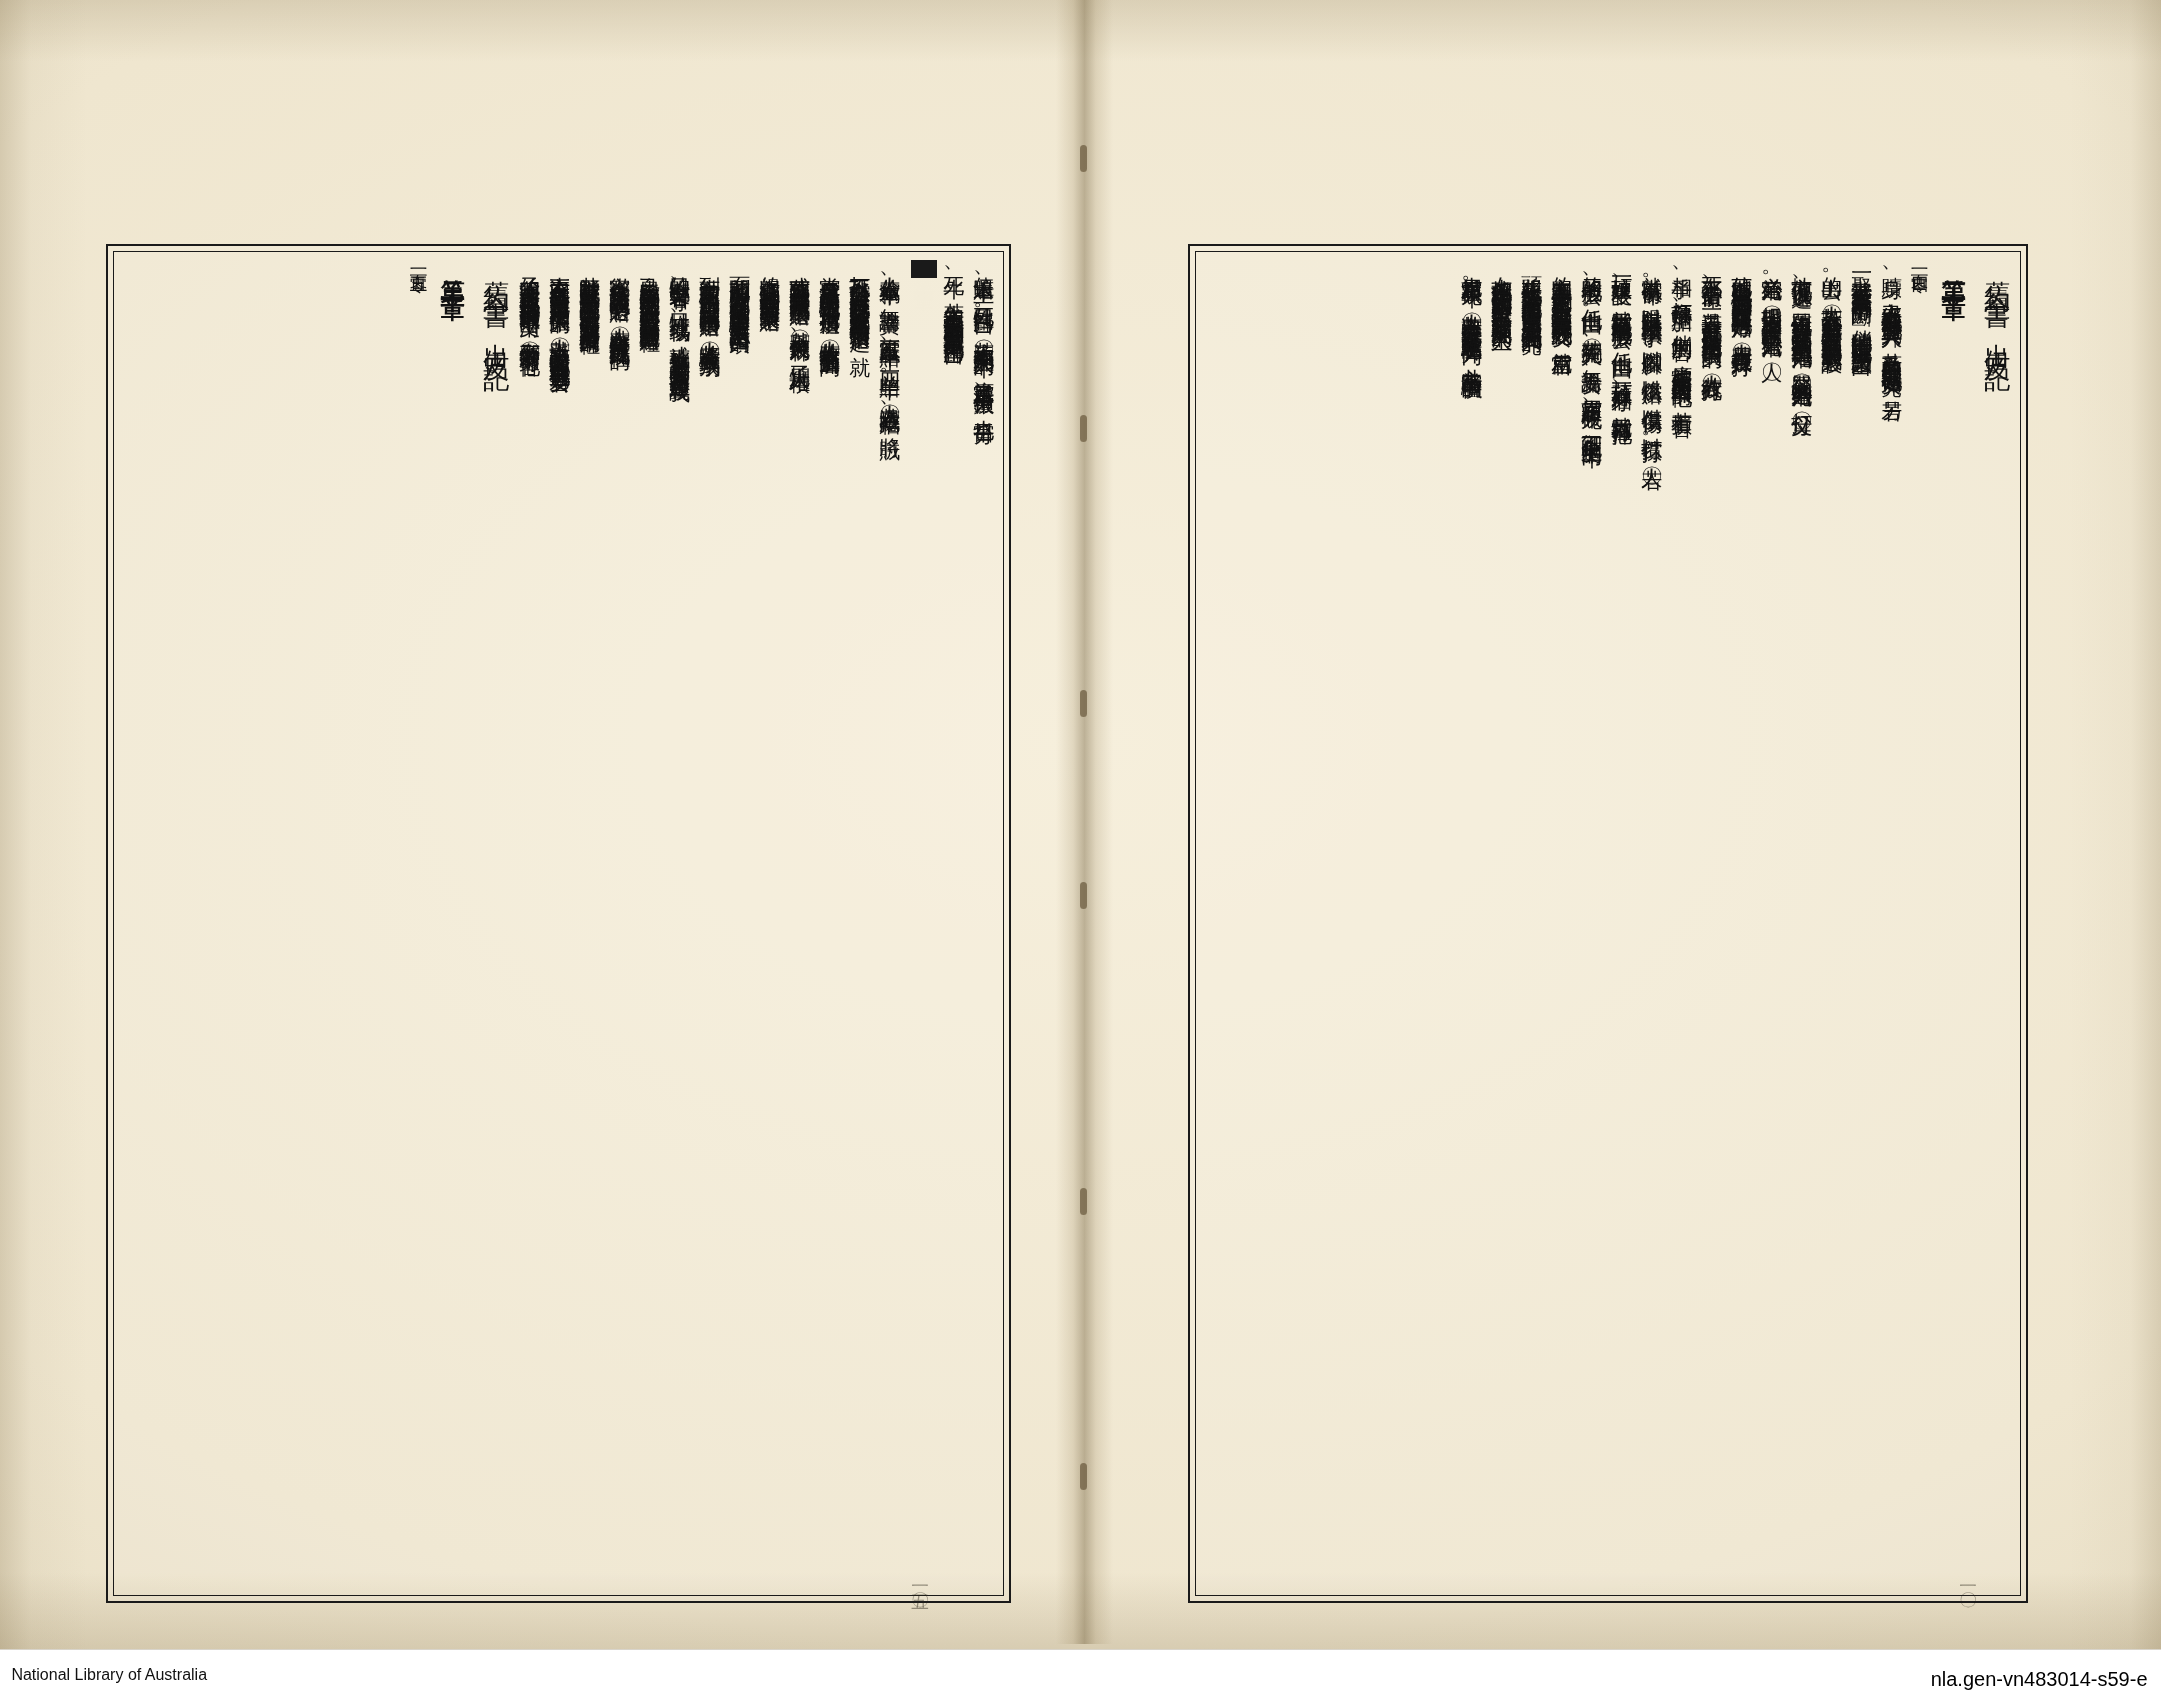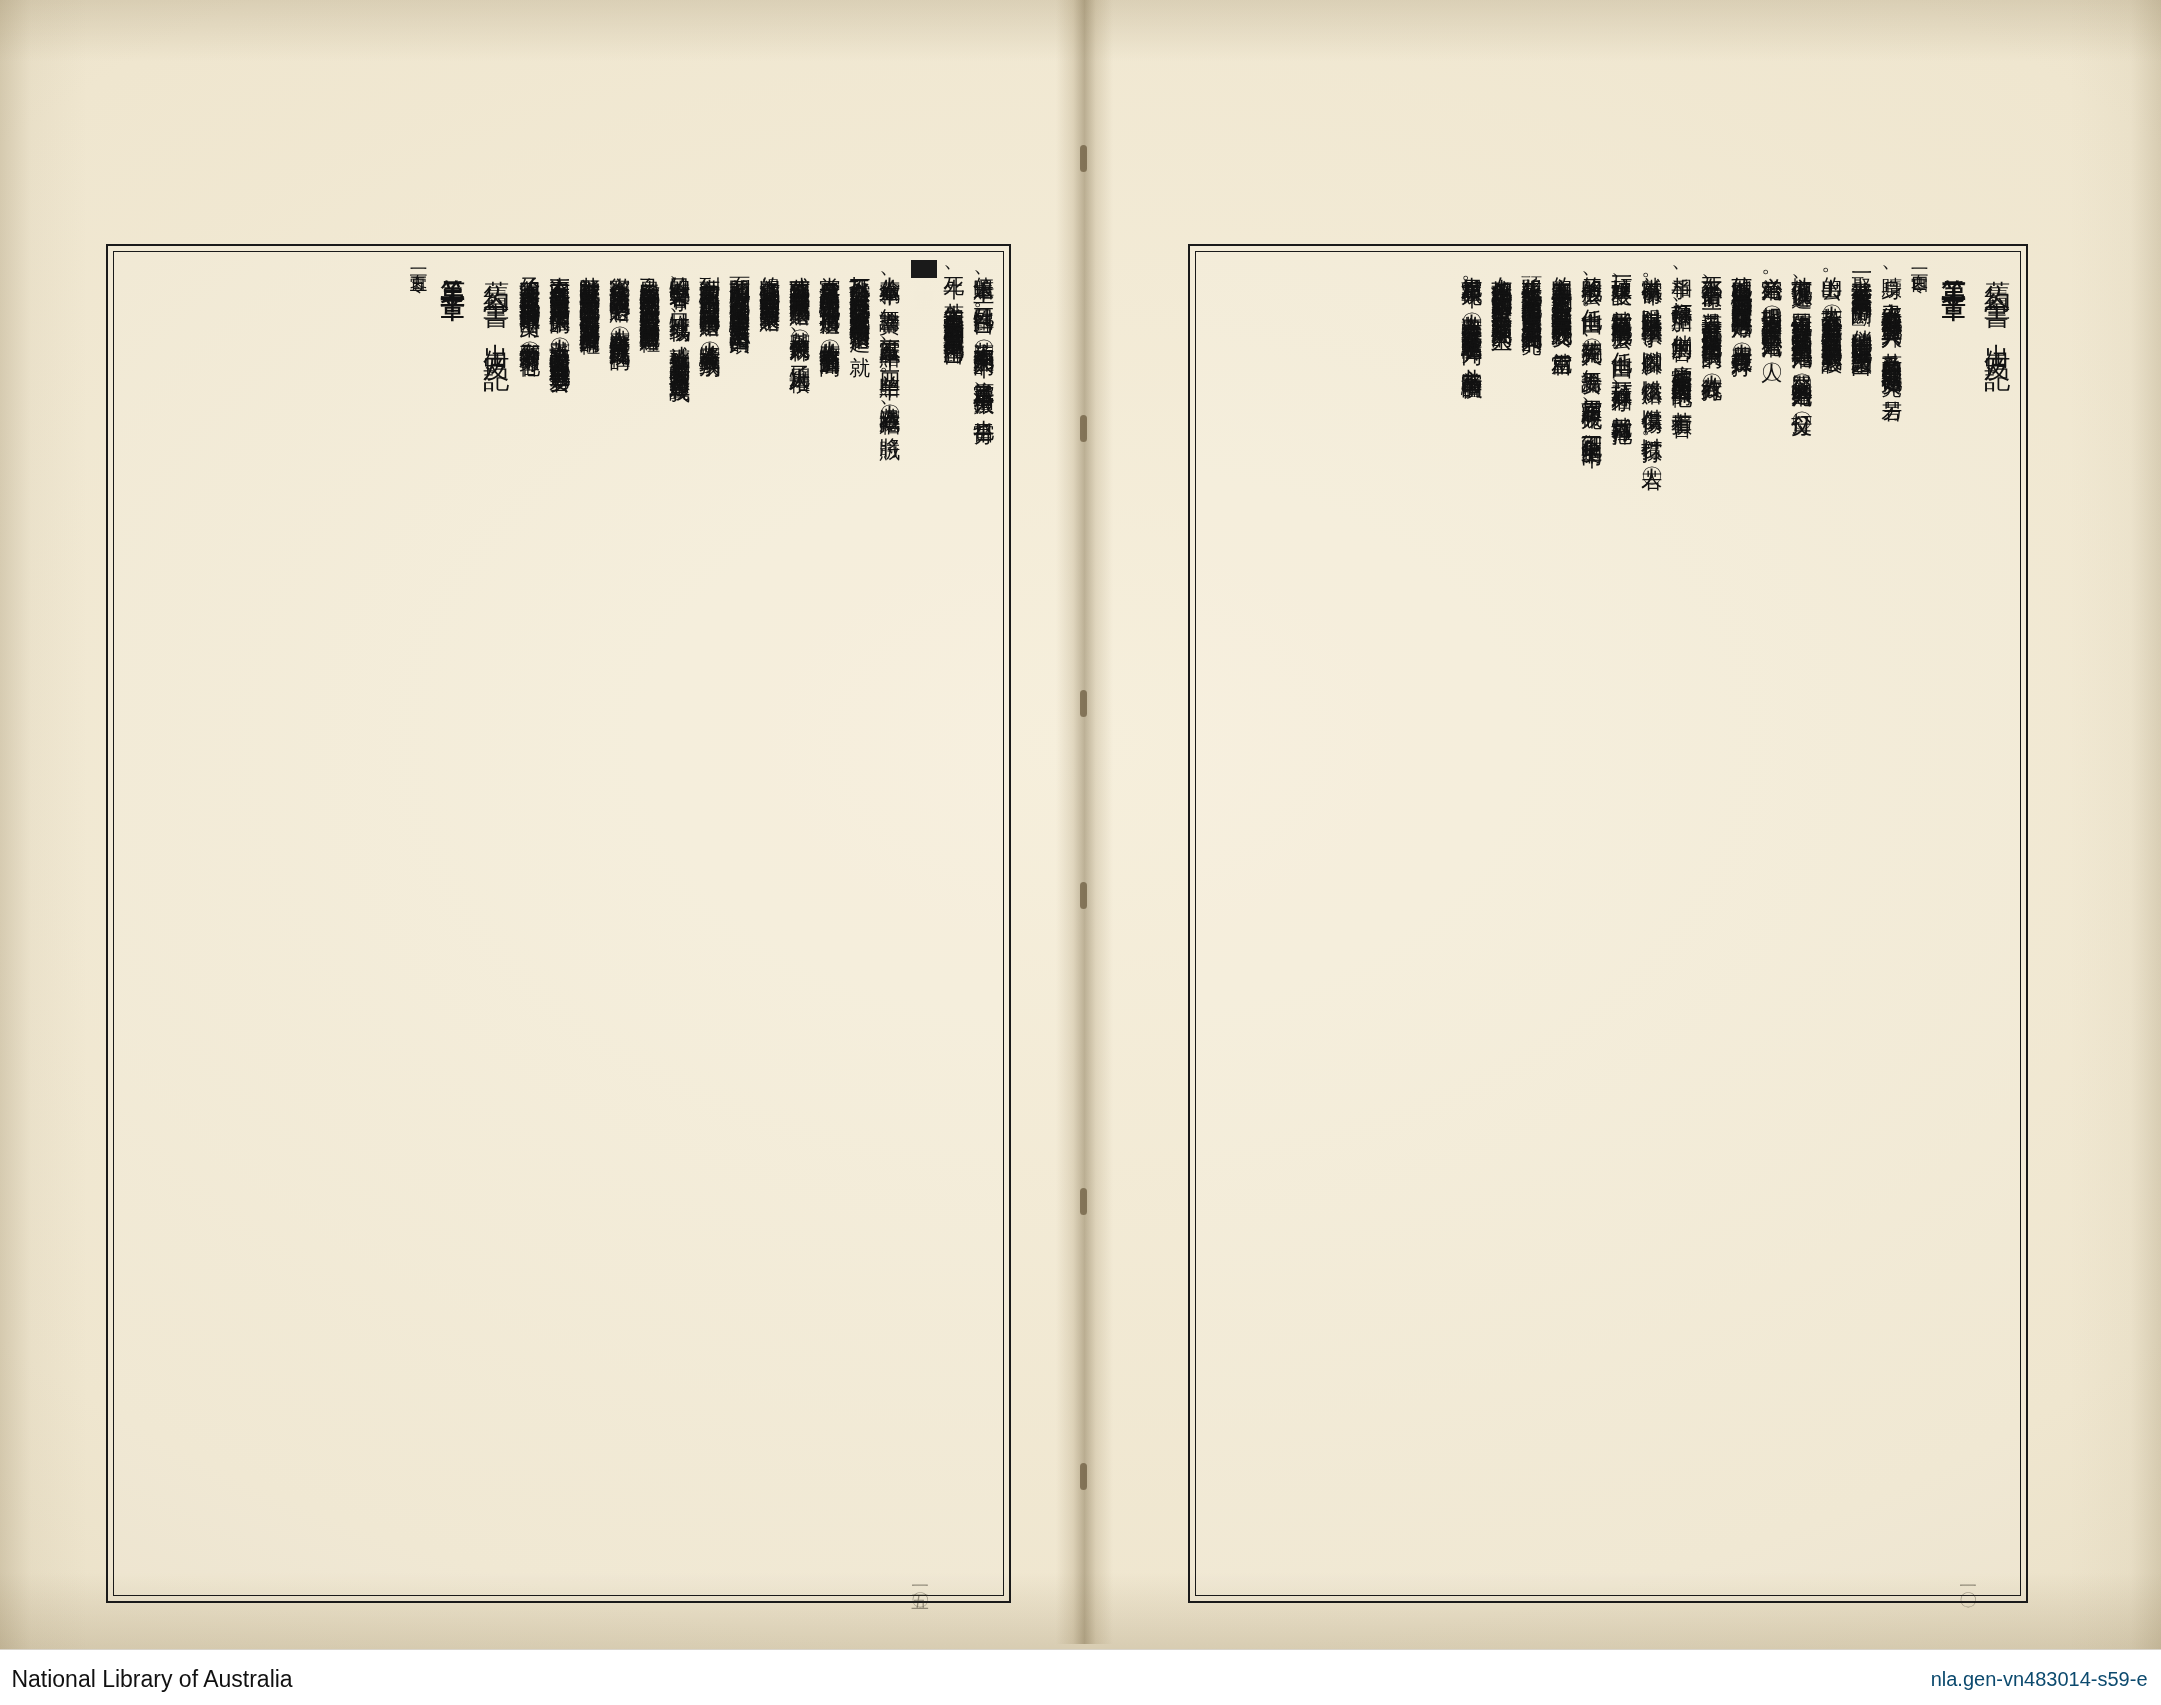--- a/index.html
+++ b/index.html
@@ -75,30 +75,30 @@
     bottom: 0;
     width: 2161px;
     height: 56px;
     background: #ffffff;
     border-top: 1px solid #d8d4cb;
   }
   #footerbar .lib {
     position: absolute;
     left: 11.4px;
     top: 15.6px;
-    font-size: 23px;
+    font-size: 16px;
     color: #111;
     font-family: "Liberation Sans", sans-serif;
   }
   #footerbar .id {
     position: absolute;
     right: 13.5px;
     top: 17.6px;
     font-size: 20px;
-    color: #0c4a6e;
+    color: #000000;
     font-family: "Liberation Sans", sans-serif;
   }
 
   
   .leaf {
     position: absolute;
     top: 244px;
     height: 1359px;
     border: 2.6px solid #1a1a1a;
     background: rgba(255,255,255,0.10);

